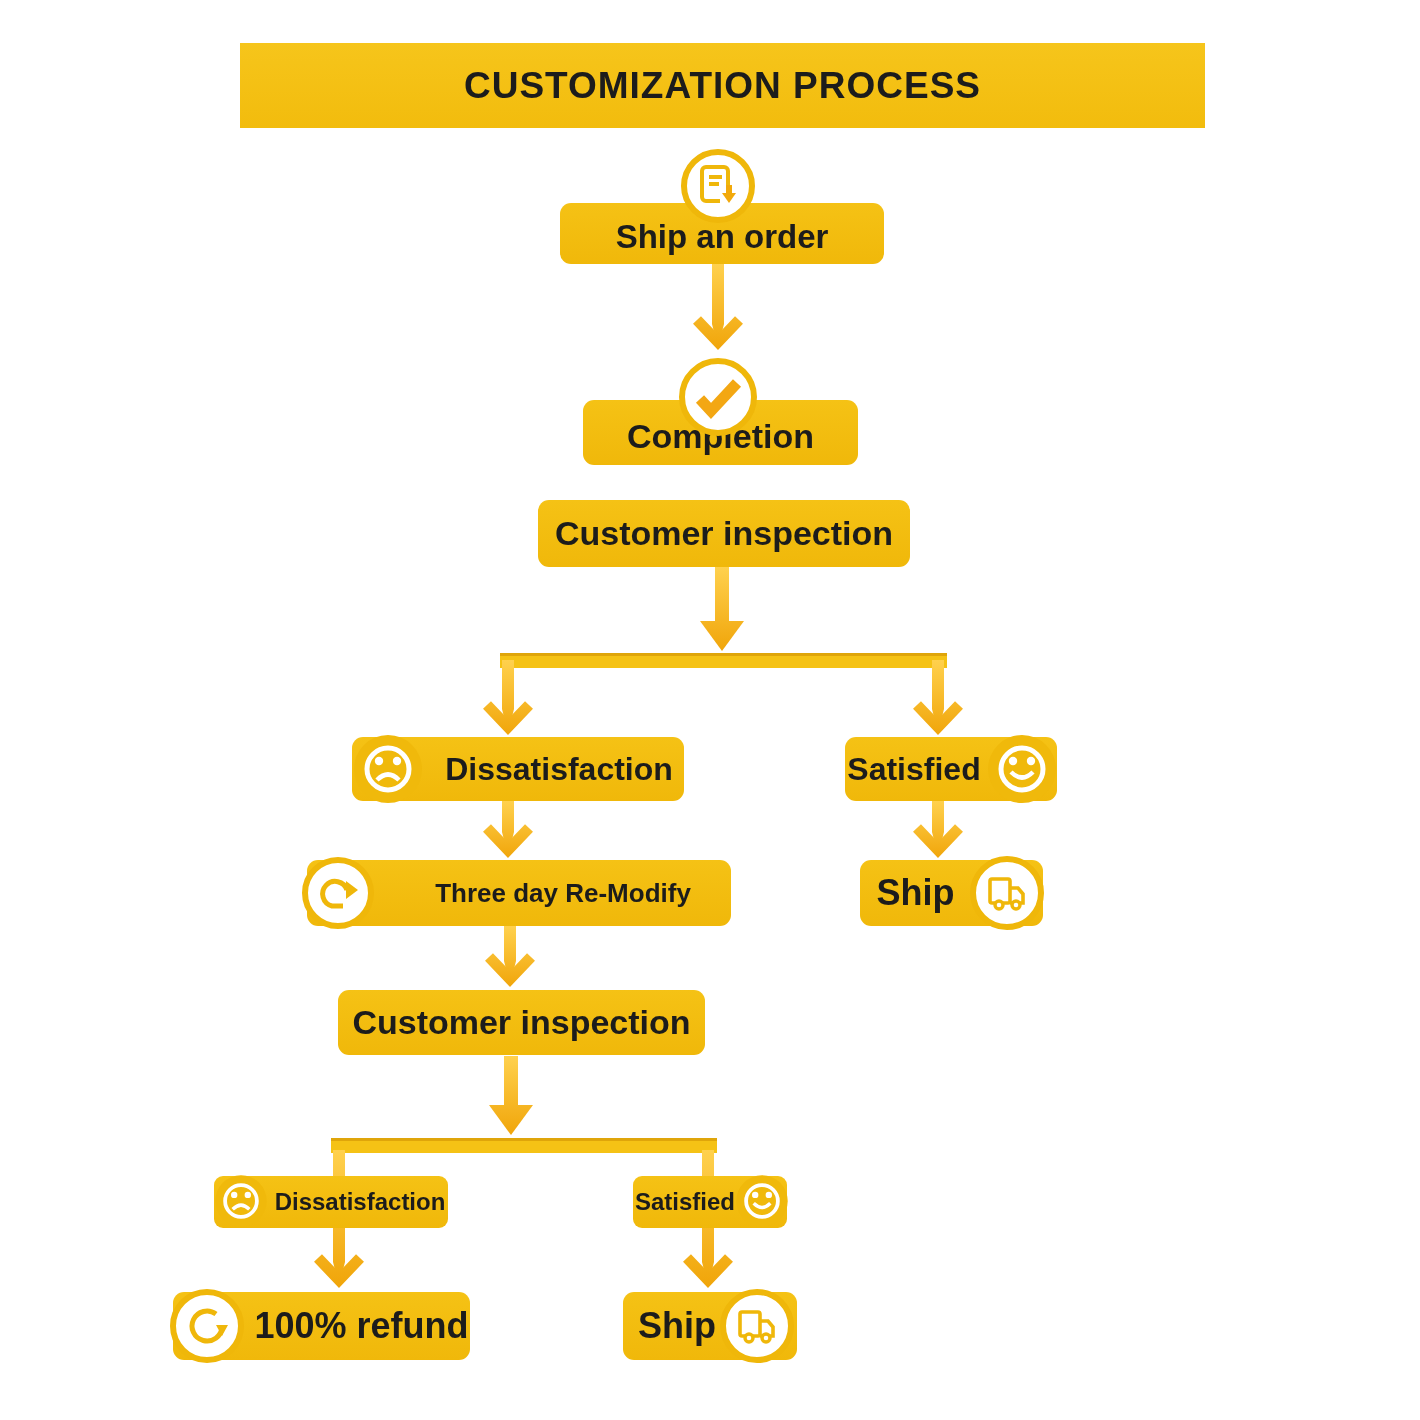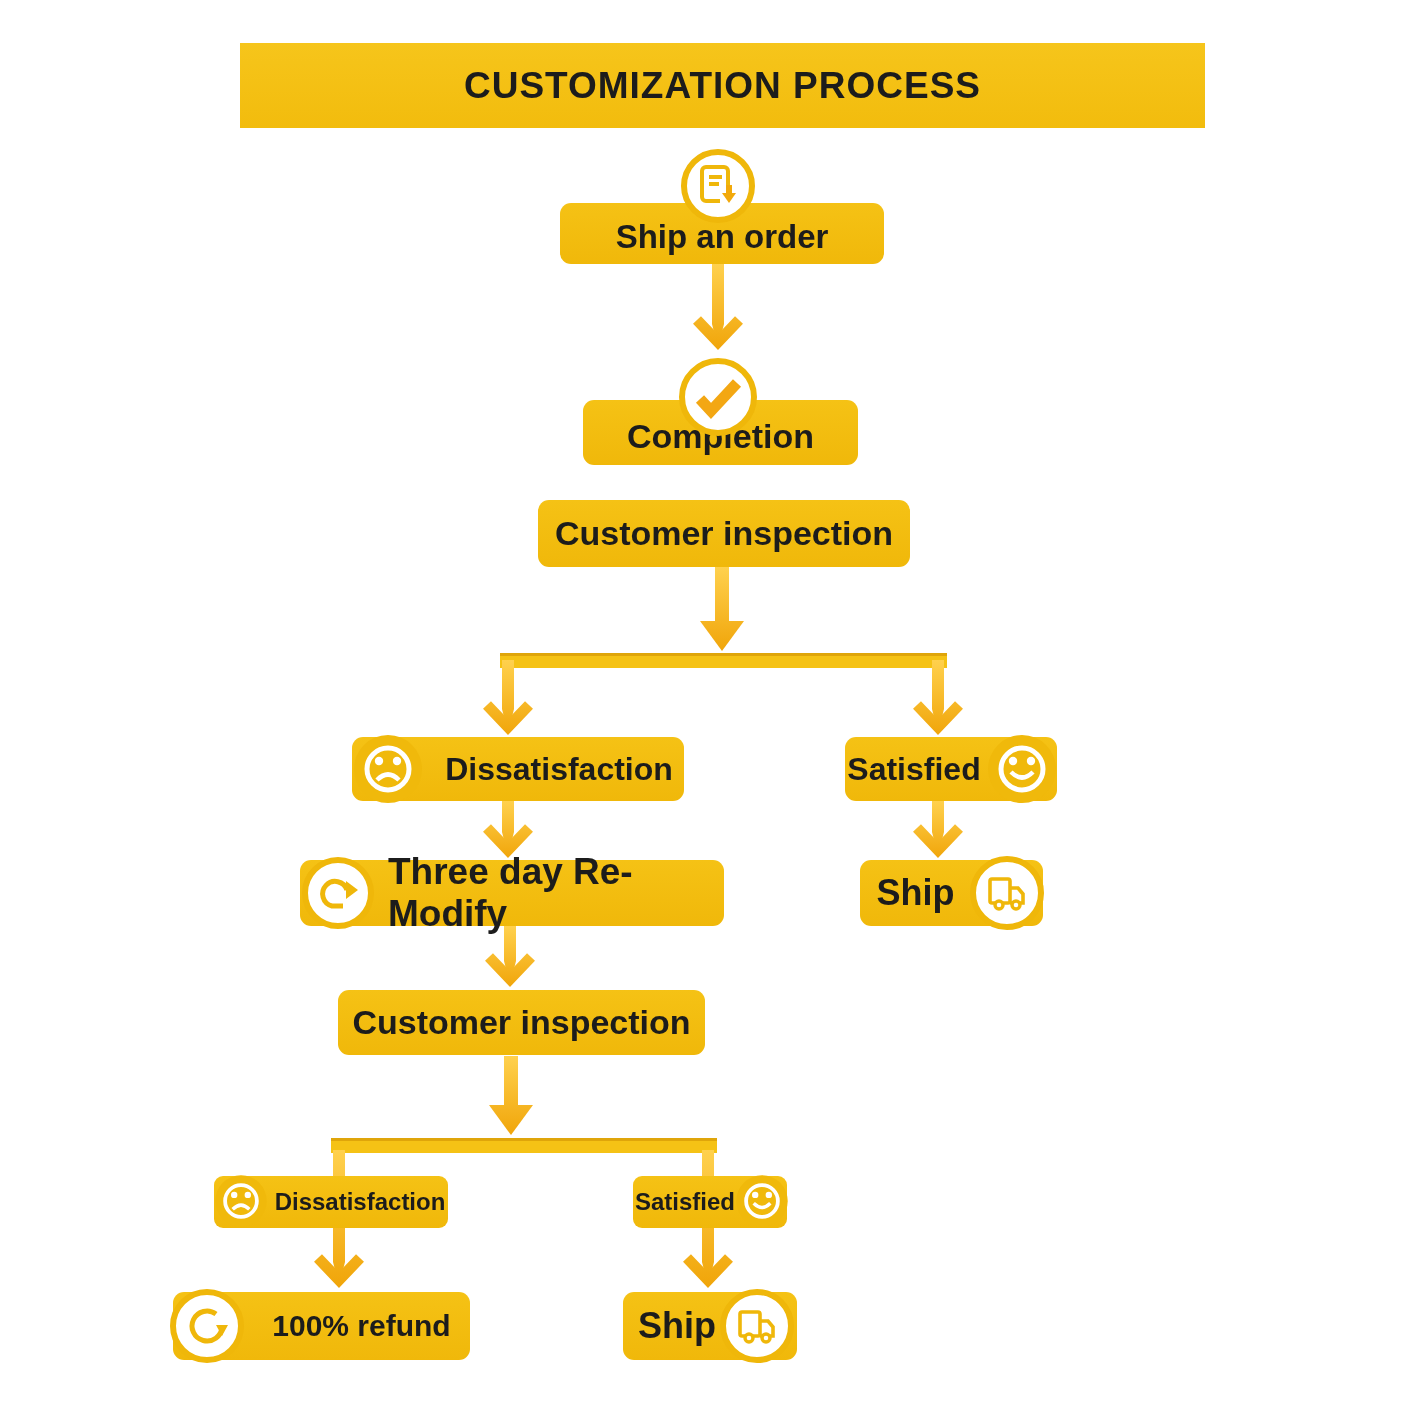--- a/index.html
+++ b/index.html
@@ -188,21 +188,21 @@
     <span>Satisfied</span>
   </div>
   <svg class="icon" style="left:985px;top:732px" width="74" height="74" viewBox="-37 -37 74 74">
     <circle r="34" fill="#F0B90B"></circle>
     <circle r="21" fill="none" stroke="#fff" stroke-width="5"></circle>
     <circle cx="-9" cy="-8" r="4.2" fill="#fff"></circle>
     <circle cx="9" cy="-8" r="4.2" fill="#fff"></circle>
     <path d="M -11,3 Q 0,14 11,3" fill="none" stroke="#fff" stroke-width="4.5"></path>
   </svg>
 
-  <div class="node" style="left:300px;top:860px;width:424px;height:66px;font-size:37px;padding-left:88px;">
+  <div class="node" style="left:307px;top:860px;width:424px;height:66px;font-size:26px;padding-left:88px;">
     <span>Three day Re-Modify</span>
   </div>
   <svg class="icon" style="left:301px;top:856px" width="74" height="74" viewBox="-37 -37 74 74">
     <circle r="33" fill="#fff" stroke="#EFB70A" stroke-width="6"></circle>
     <path d="M 5,13 H -6 A 12.5,12.5 0 1 1 9,-3" fill="none" stroke="#EFB70A" stroke-width="5"></path>
     <polygon points="8,-12 20,-3 8,6" fill="#EFB70A"></polygon>
   </svg>
 
   <div class="node" style="left:860px;top:860px;width:183px;height:66px;font-size:36px;padding-right:72px;">
     <span>Ship</span>
@@ -234,21 +234,21 @@
     <span>Satisfied</span>
   </div>
   <svg class="icon" style="left:734px;top:1173px" width="56" height="56" viewBox="-37 -37 74 74">
     <circle r="34" fill="#F0B90B"></circle>
     <circle r="21" fill="none" stroke="#fff" stroke-width="5"></circle>
     <circle cx="-9" cy="-8" r="4.2" fill="#fff"></circle>
     <circle cx="9" cy="-8" r="4.2" fill="#fff"></circle>
     <path d="M -11,3 Q 0,14 11,3" fill="none" stroke="#fff" stroke-width="4.5"></path>
   </svg>
 
-  <div class="node" style="left:173px;top:1292px;width:297px;height:68px;font-size:30px;padding-left:80px;">
+  <div class="node" style="left:173px;top:1292px;width:297px;height:68px;font-size:36px;padding-left:80px;">
     <span>100% refund</span>
   </div>
   <svg class="icon" style="left:170px;top:1289px" width="74" height="74" viewBox="-37 -37 74 74">
     <circle r="34" fill="#fff" stroke="#EFB70A" stroke-width="6"></circle>
     <path d="M 9,-12 A 15,15 0 1 0 15,1" fill="none" stroke="#EFB70A" stroke-width="5"></path>
     <polygon points="9,-1 21,-1 15,10" fill="#EFB70A"></polygon>
   </svg>
 
   <div class="node" style="left:623px;top:1292px;width:174px;height:68px;font-size:36px;padding-right:66px;">
     <span>Ship</span>

